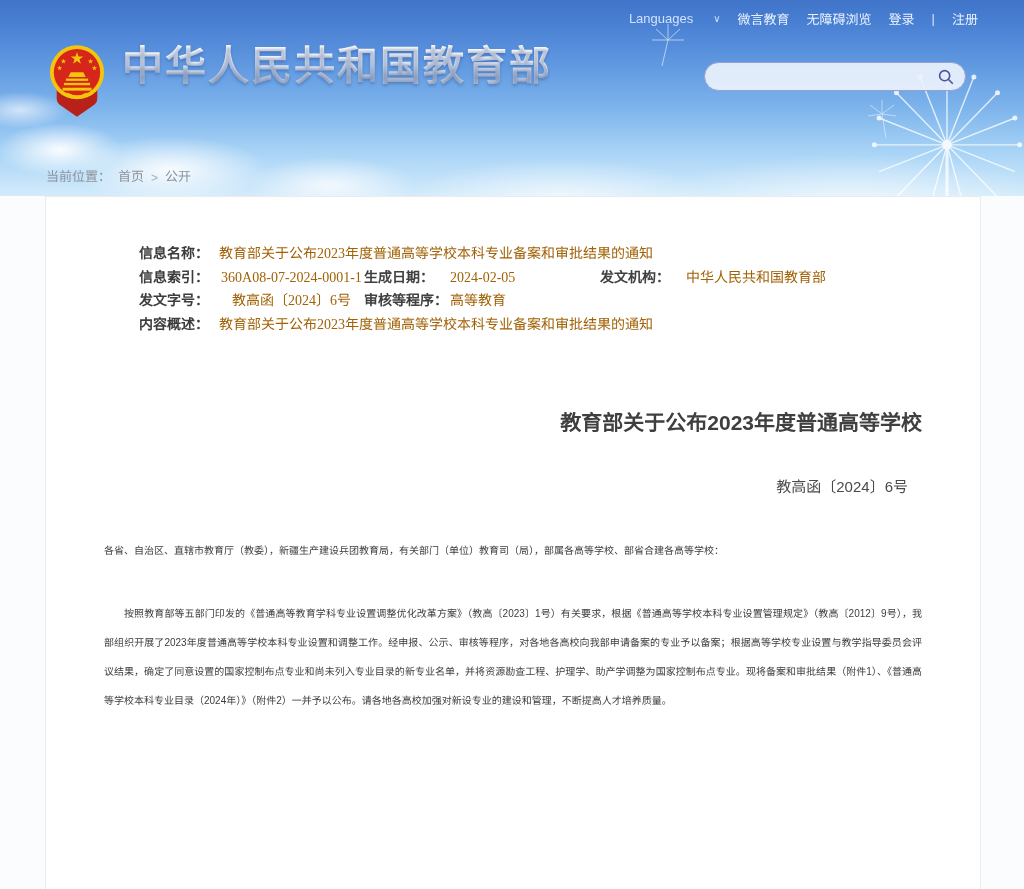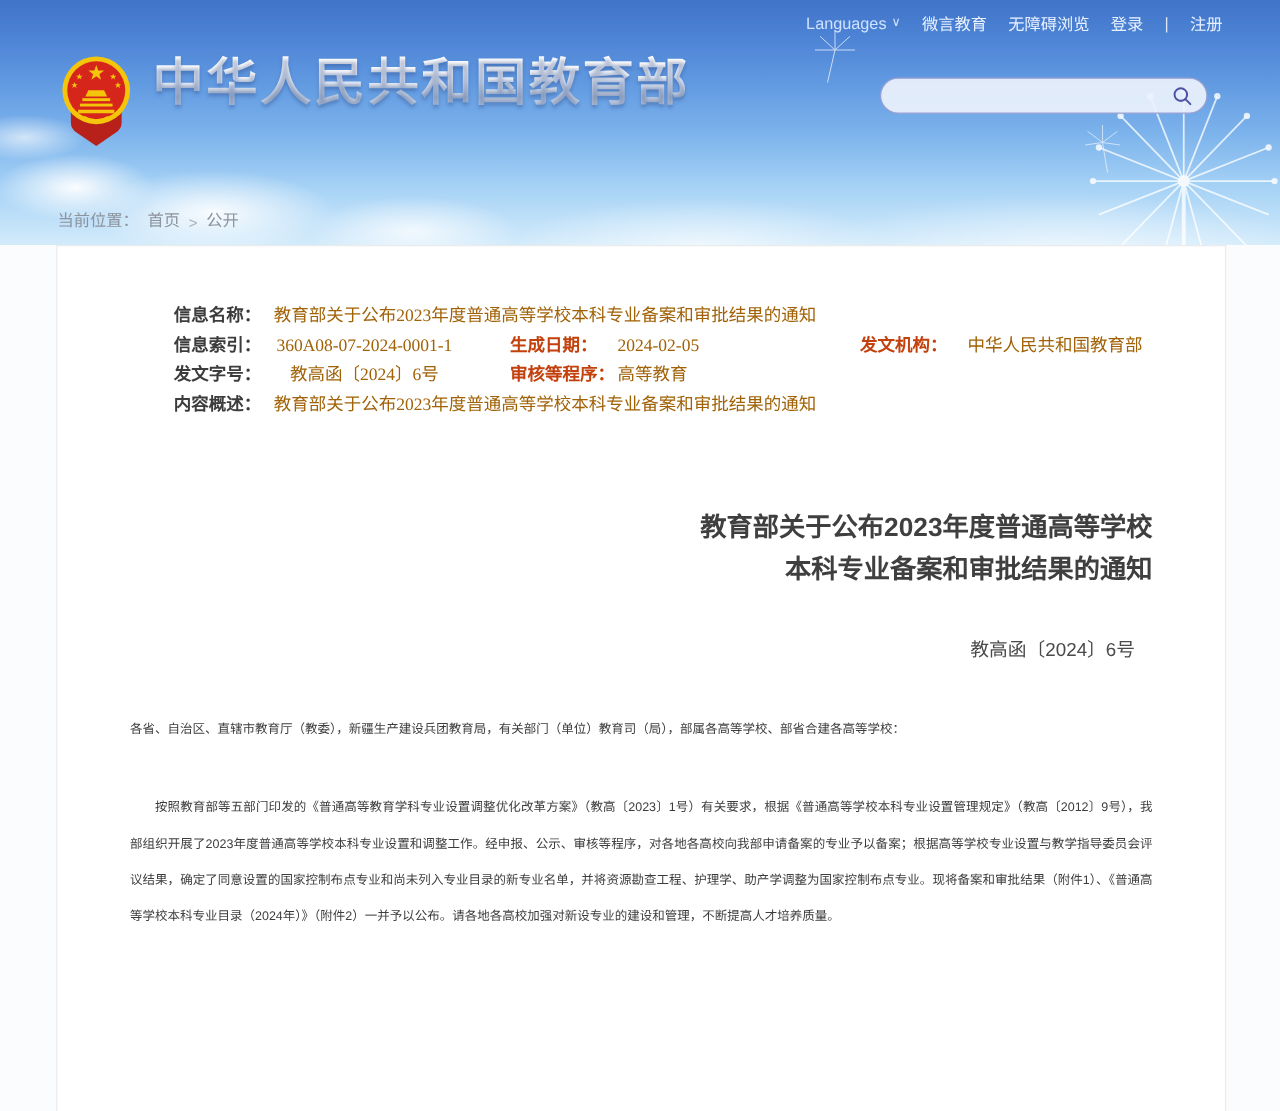--- a/index.html
+++ b/index.html
@@ -20,21 +20,21 @@
       radial-gradient(120px 40px at 330px 185px, rgba(255,255,255,.75) 0%, rgba(255,255,255,0) 70%),
       radial-gradient(200px 50px at 560px 196px, rgba(255,255,255,.6) 0%, rgba(255,255,255,0) 75%),
       radial-gradient(70px 26px at 20px 110px, rgba(255,255,255,.65) 0%, rgba(255,255,255,0) 70%),
       radial-gradient(260px 60px at 850px 200px, rgba(255,255,255,.55) 0%, rgba(255,255,255,0) 75%);
   }
   .topbar {
     position:absolute; top:9px; right:46px; display:flex; align-items:center; gap:17px;
     font-size:13px; color:#eef4ff; z-index:5;
   }
   .topbar a { color:#e9f1ff; text-decoration:none; cursor:pointer; }
-  .topbar .lang { color:#cfe2ff; display:flex; align-items:center; gap:4px; }
+  .topbar .lang { color:#cfe2ff; display:flex; align-items:center; gap:20px; }
   .topbar .caret { font-size:10px; color:#cfe2ff; }
   .topbar .sep { color:rgba(255,255,255,.8); }
 
   .logo-area { position:absolute; left:48px; top:42px; display:flex; align-items:flex-start; z-index:4; cursor:pointer; }
   .emblem { width:58px; height:76px; flex:0 0 auto; }
   .logo-text { margin-left:16px; margin-top:2px; }
   .site-title {
     font-size:41px; font-weight:bold; letter-spacing:2px; line-height:1.1;
     color:#f5f9ff;
     background:linear-gradient(180deg,#ffffff 20%,#eef3fb 45%,#b9c6da 75%,#dfe8f4 100%);
@@ -72,21 +72,21 @@
   .panel {
     position:relative; margin-left:45px; width:936px; height:693px;
     background:#ffffff; border:1px solid #ebebeb; border-bottom:none;
     padding:45px 58px 0 58px;
   }
   .meta { margin-left:35px; font-family:Liberation Serif, serif; font-size:14px; color:#555; }
   .meta-row { display:flex; line-height:23.5px; white-space:nowrap; }
   .m-label { font-weight:bold; color:#3c3c3c; width:80px; flex:0 0 auto; }
   .m-val { color:#a16207; }
   .m-val-index { width:145px; flex:0 0 auto;text-align:center; }
-  .m-label-mid { font-weight:bold; color:#c2410c; width:86px; flex:0 0 auto;margin-left:44px; }
+  .m-label-mid { font-weight:bold; color:#404040; width:86px; flex:0 0 auto; }
   .m-val-mid { width:150px; flex:0 0 auto; }
 
   .article-title {
     margin-top:70px; text-align:right; font-size:21px; font-weight:bold;
     color:#3f3f3f; line-height:33px;
   }
   .doc-number { margin-top:36px; text-align:right; padding-right:14px; font-size:15px; color:#4a4a4a; }
 
   .body-text { margin-top:40px; font-size:10px; color:#3d3d3d; line-height:29px; text-align:justify; }
   .para { margin-bottom:34px; }
@@ -224,21 +224,20 @@
       <span class="m-val">高等教育</span>
     </div>
     <div class="meta-row">
       <span class="m-label">内容概述：</span>
       <span class="m-val">教育部关于公布2023年度普通高等学校本科专业备案和审批结果的通知</span>
     </div>
   </div>
 
   <h1 class="article-title">
     <span>教育部关于公布2023年度普通高等学校</span><br>
-    <span>本科专业备案和审批结果的通知</span>
   </h1>
 
   <div class="doc-number">教高函〔2024〕6号</div>
 
   <div class="body-text">
     <p class="para">各省、自治区、直辖市教育厅（教委），新疆生产建设兵团教育局，有关部门（单位）教育司（局），部属各高等学校、部省合建各高等学校：</p>
     <p class="para indent">按照教育部等五部门印发的《普通高等教育学科专业设置调整优化改革方案》（教高〔2023〕1号）有关要求，根据《普通高等学校本科专业设置管理规定》（教高〔2012〕9号），我部组织开展了2023年度普通高等学校本科专业设置和调整工作。经申报、公示、审核等程序，对各地各高校向我部申请备案的专业予以备案；根据高等学校专业设置与教学指导委员会评议结果，确定了同意设置的国家控制布点专业和尚未列入专业目录的新专业名单，并将资源勘查工程、护理学、助产学调整为国家控制布点专业。现将备案和审批结果（附件1）、《普通高等学校本科专业目录（2024年）》（附件2）一并予以公布。请各地各高校加强对新设专业的建设和管理，不断提高人才培养质量。</p>
   </div>
 </div>
 

